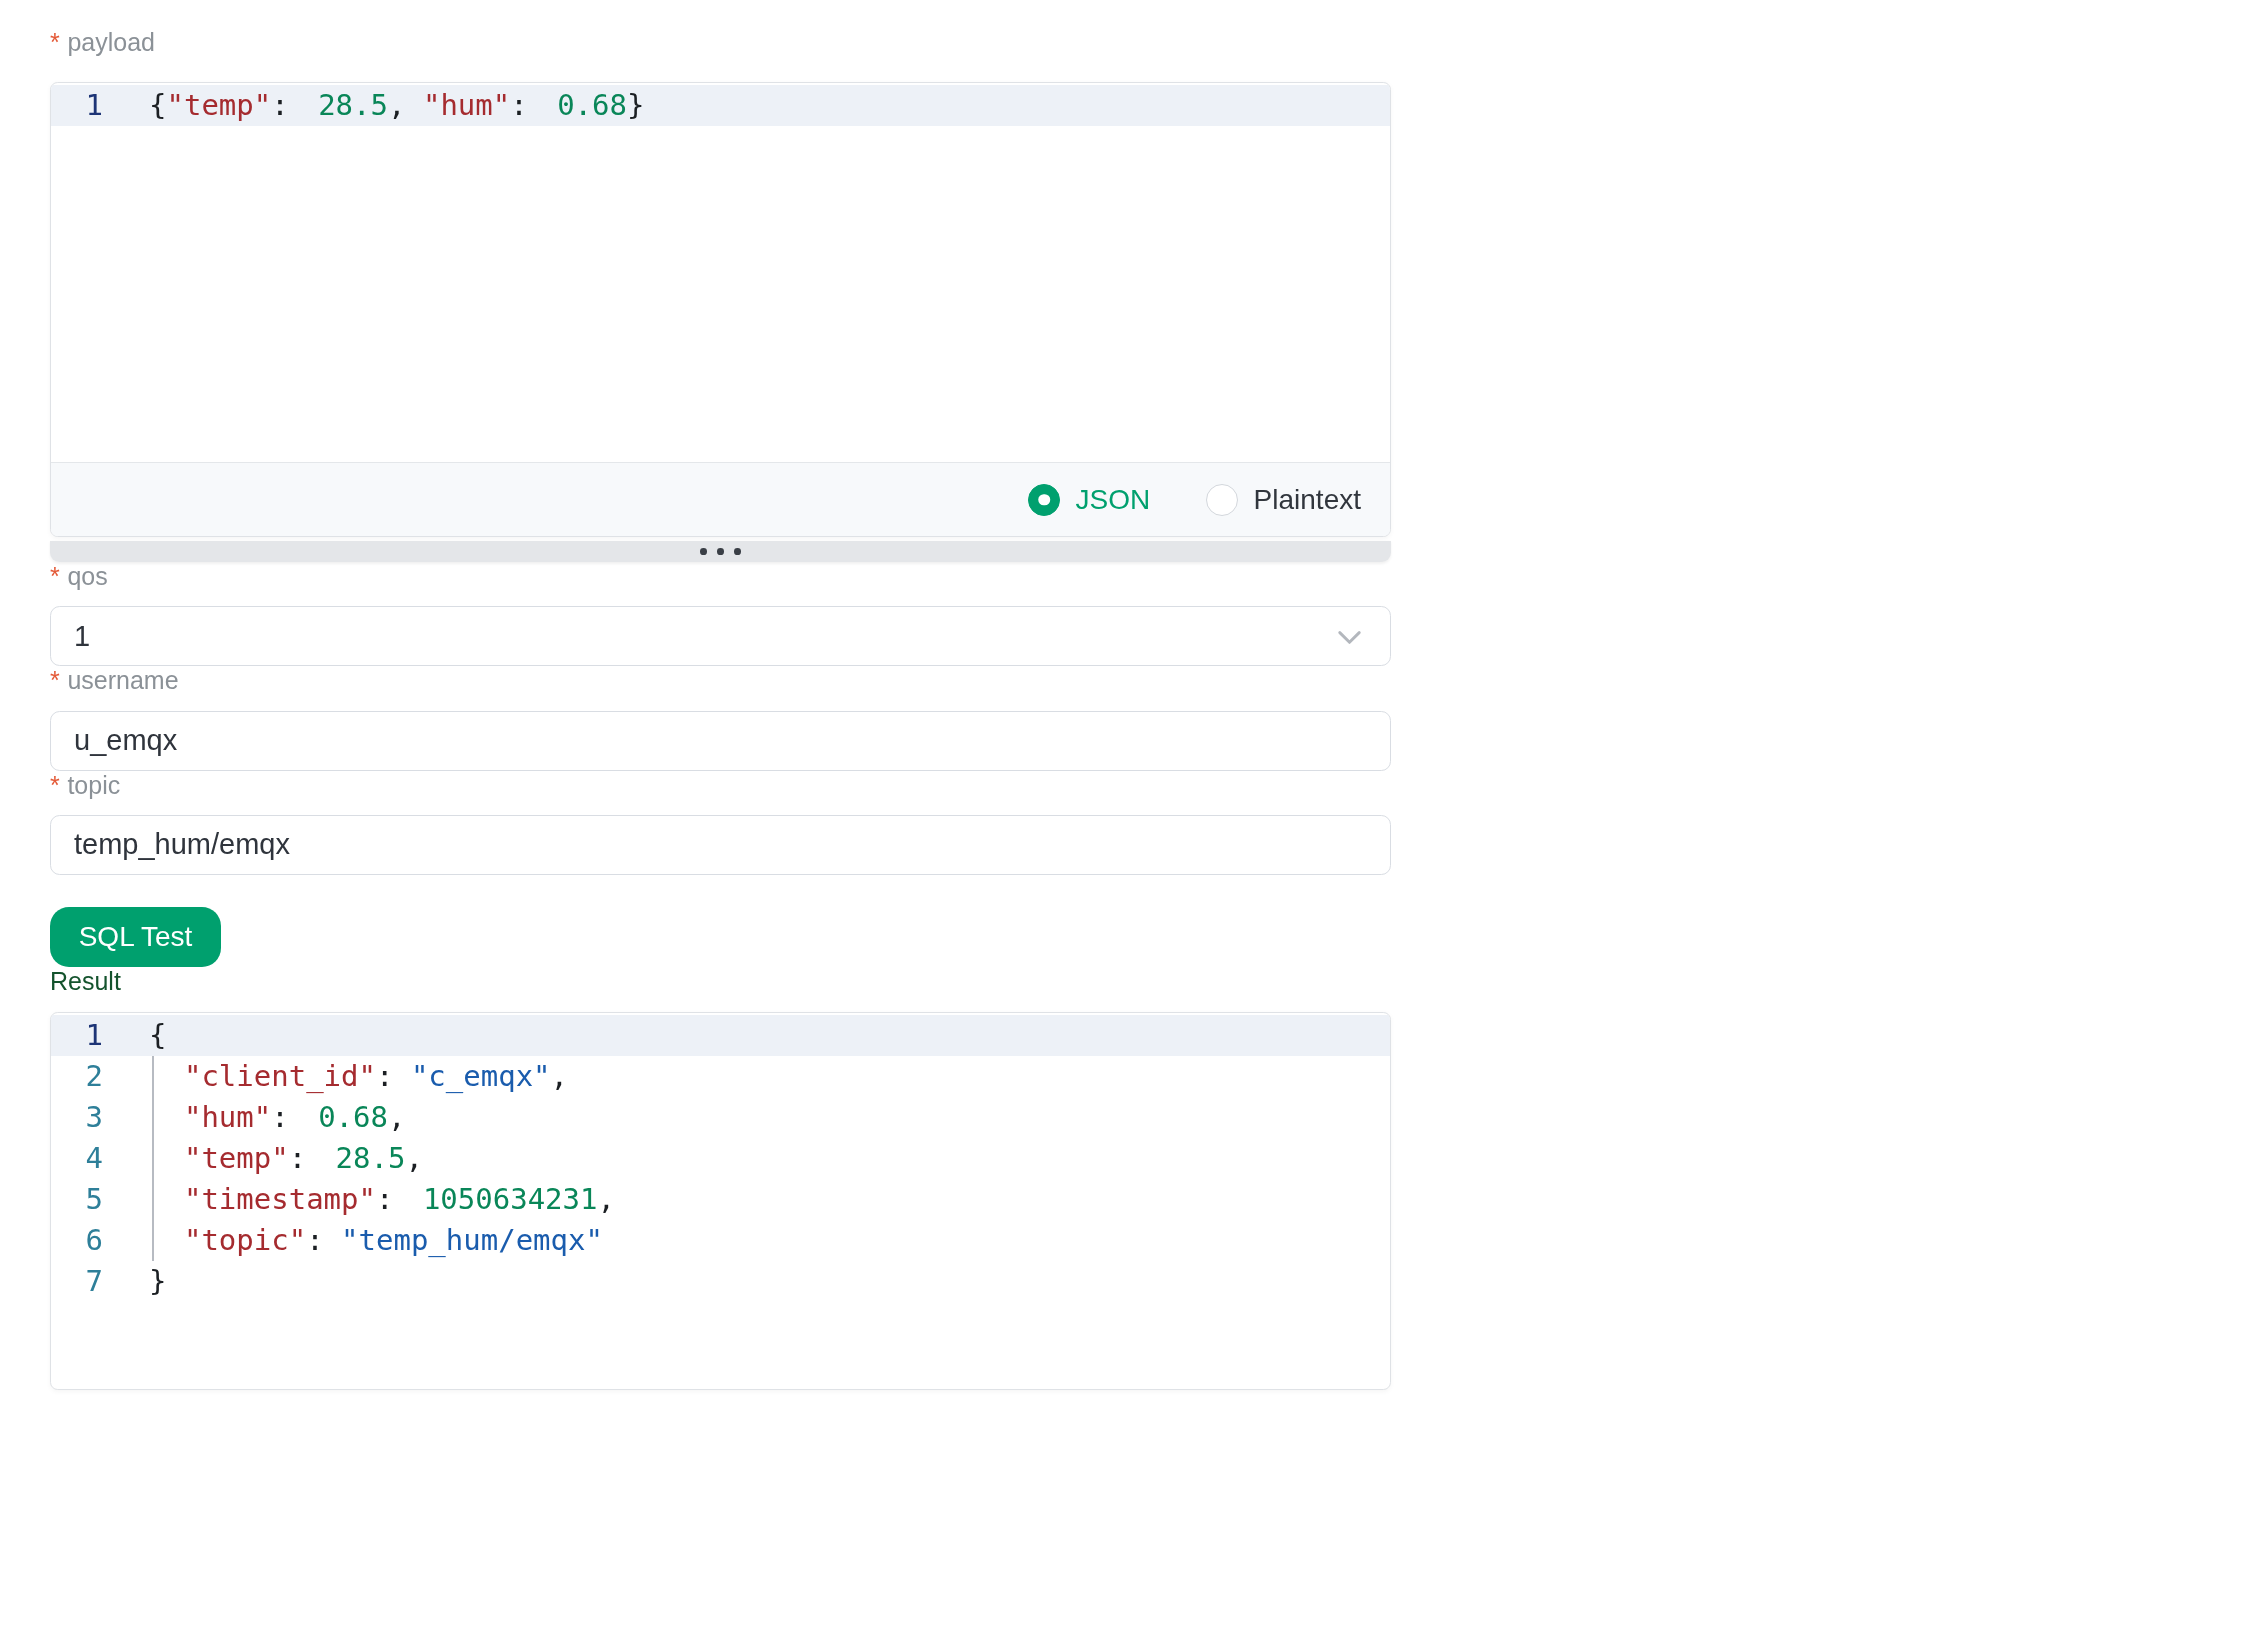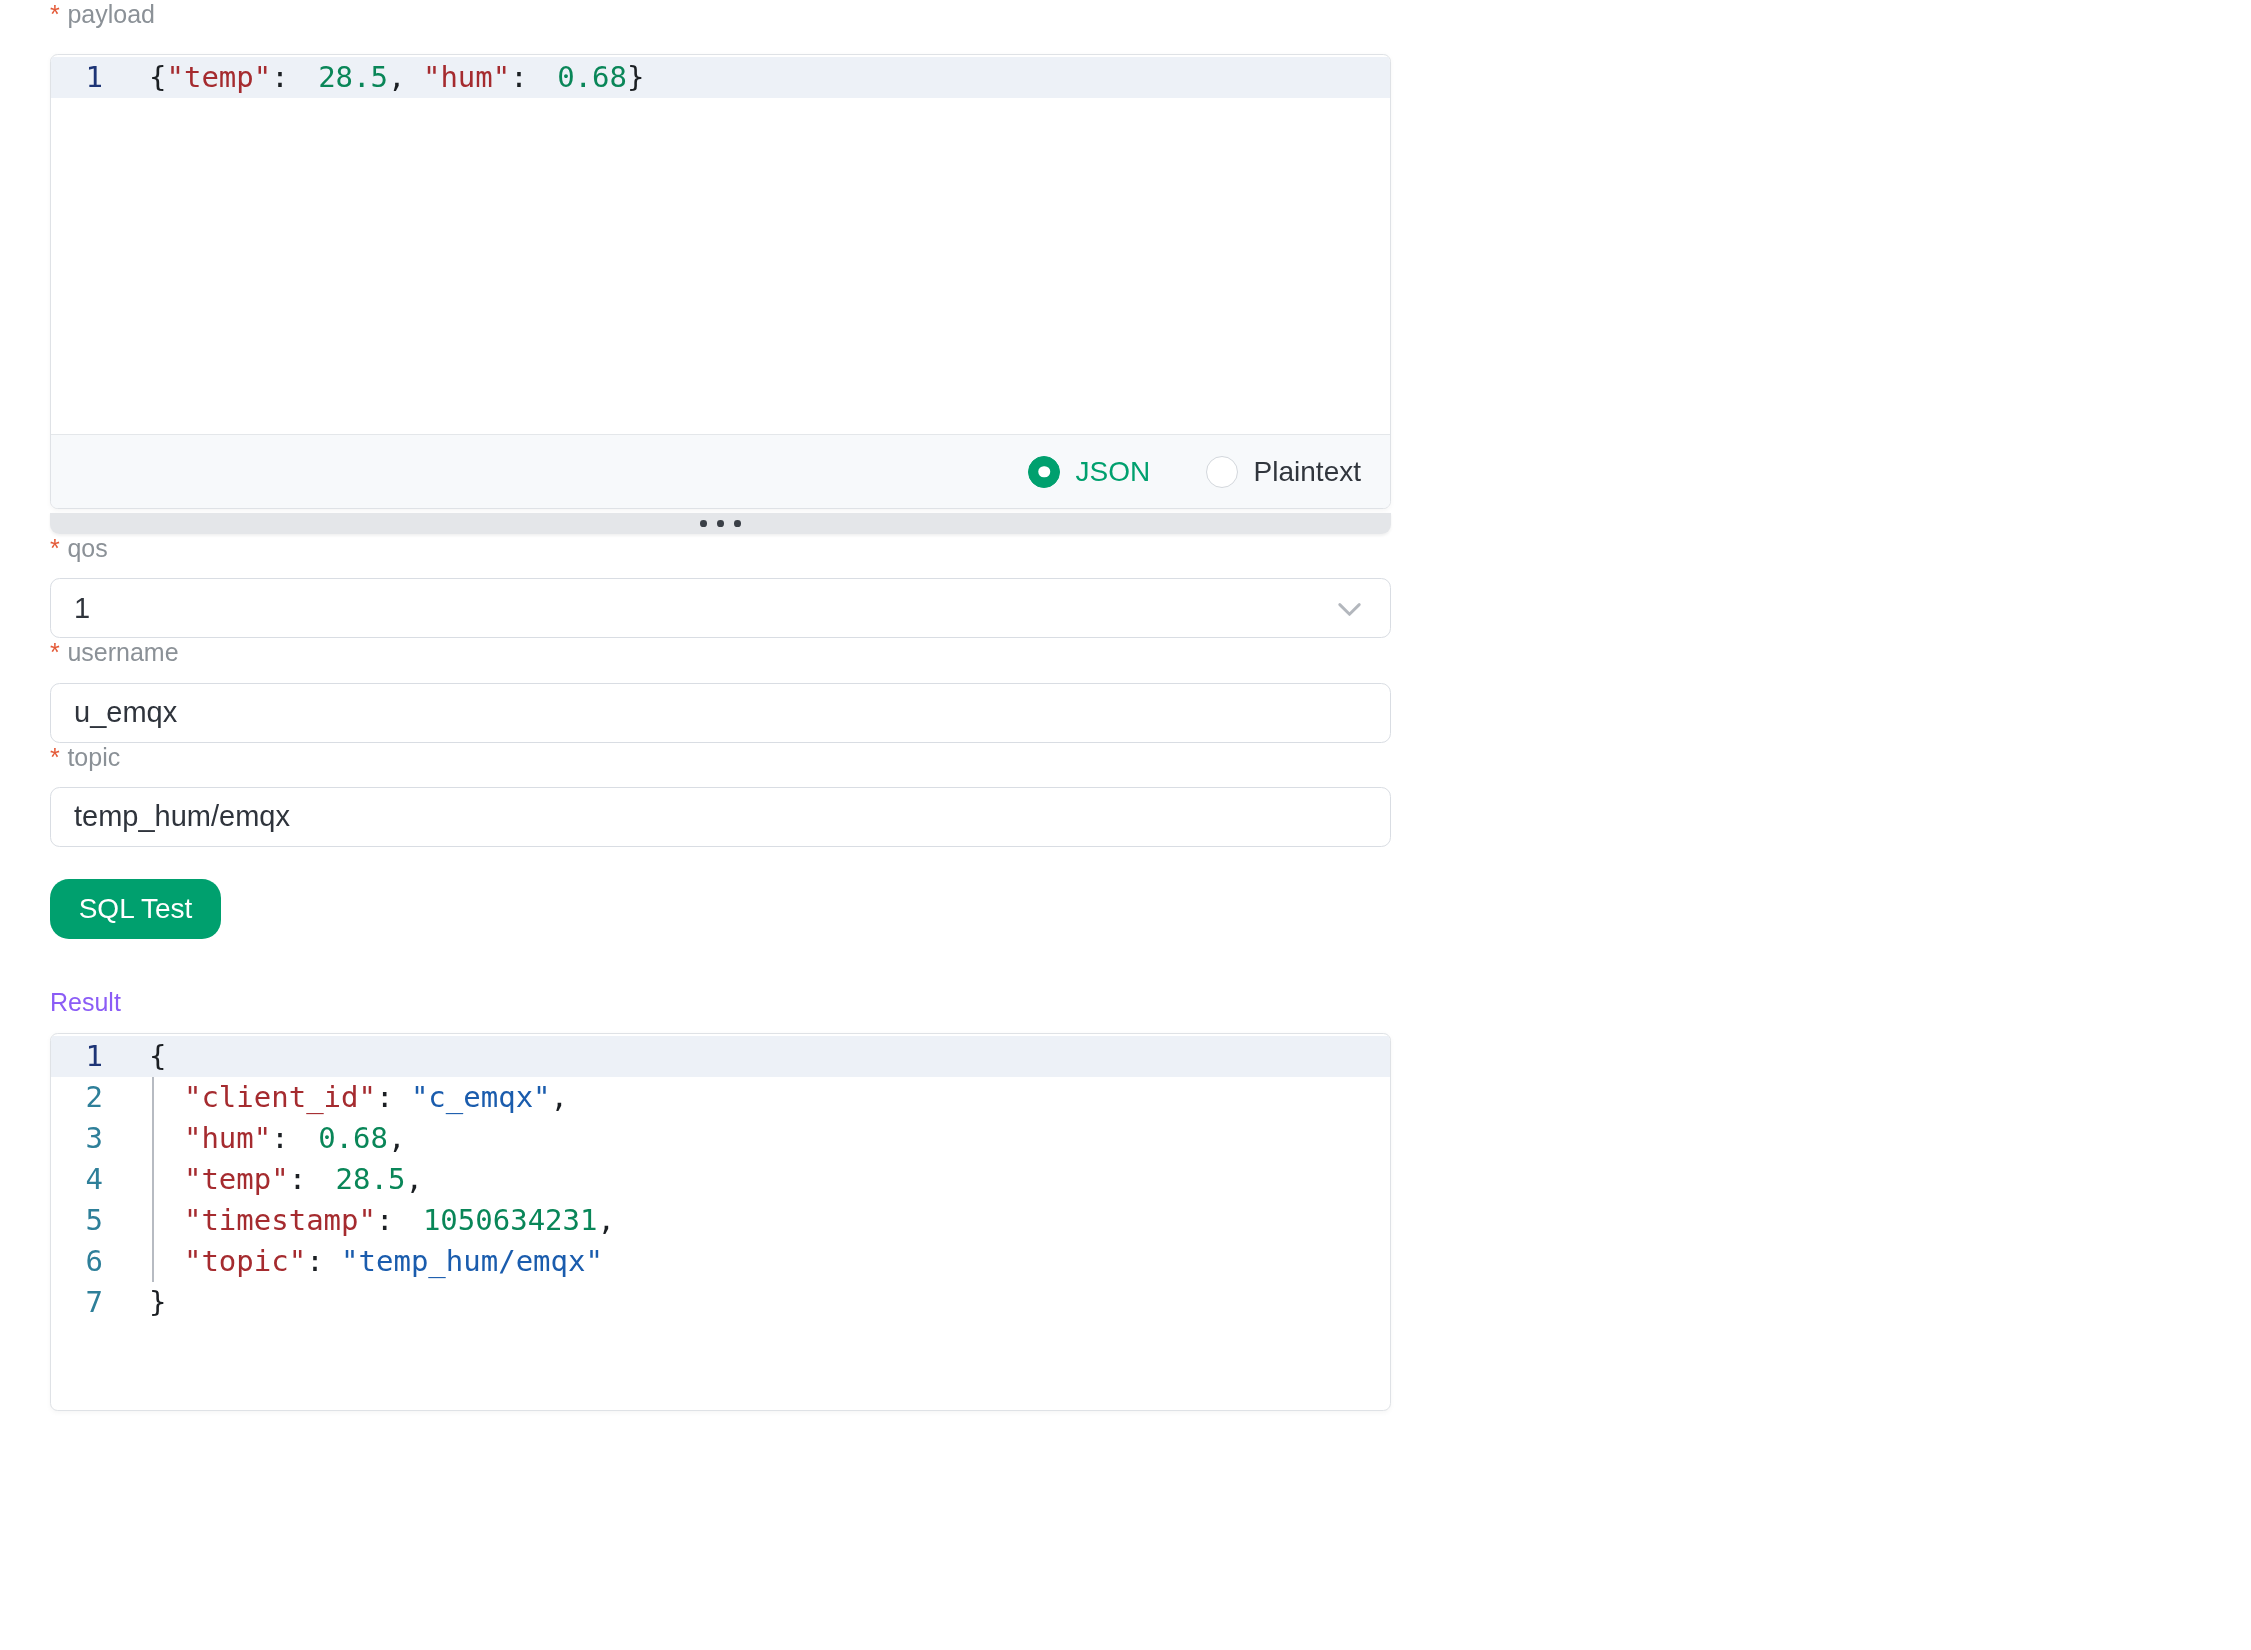--- a/index.html
+++ b/index.html
@@ -1,19 +1,19 @@
 <!DOCTYPE html>
 <html style="--accent: #00a06e; --asterisk: #e45a38; --key: #a52b2f; --num: #098658; --str: #1a5cad; --ln: #2e7f99; --ln-active: #1d3476;"><head>
 <meta charset="utf-8">
 <style>
   * { margin:0; padding:0; box-sizing:border-box; }
   html,body { width:2252px; height:1650px; background:#ffffff;
     font-family:"Liberation Sans", sans-serif; overflow:hidden; }
 
-  .content { padding-top:0; margin-left:50px; width:1341px; }
+  .content { padding-top:28px; margin-left:50px; width:1341px; }
 
   
   .field-label { font-size:25px; line-height:29px; color:#8b9197; }
   .field-label .req { color:var(--asterisk,#e45a38); margin-right:7.7px; font-size:25px; }
 
   
   .text-input, .select-box {
     width:100%; height:60px; border:1px solid #d9dde3; border-radius:9.6px;
     background:#fff; font-size:29px; color:#2f343c; padding:0 23px;
     font-family:"Liberation Sans", sans-serif; outline:none;
@@ -69,21 +69,21 @@
     box-shadow:0 1.9px 2.9px rgba(0,0,0,.06); }
   .resize-handle .dot { width:6.7px; height:6.7px; border-radius:50%; background:#3a3f46; }
 
   
   .sql-test-btn { margin-top:32px; width:171px; height:60px;
     background:var(--accent,#00a06e); color:#ffffff; font-size:28px;
     border:none; border-radius:19px; cursor:pointer;
     font-family:"Liberation Sans", sans-serif;text-align:center; }
 
   
-  .result-label { margin-top:49px; font-size:25px; line-height:29px; color:#8b5cf6; }
+  .result-label { font-size:25px; line-height:29px; color:#14532d; }
   .editor-result { margin-top:16.3px; }
 </style>
 </head>
 <body>
 
 <div class="content">
 
   
   <div class="group group-first">
     <div class="field-label">

